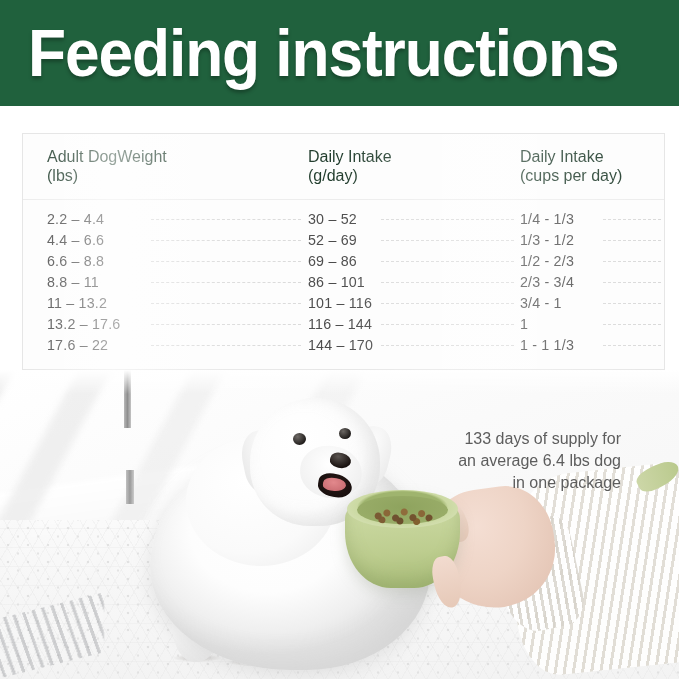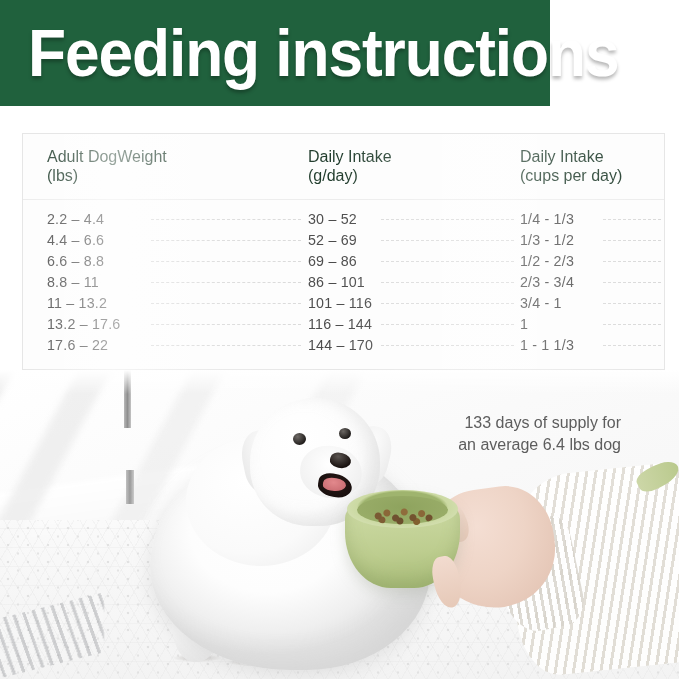--- a/index.html
+++ b/index.html
@@ -5,21 +5,21 @@
   html,body{margin:0;padding:0;}
   body{
     width:679px;height:679px;overflow:hidden;background:#ffffff;
     font-family:"Liberation Sans","DejaVu Sans",sans-serif;
     -webkit-font-smoothing:antialiased;
   }
   .page{position:relative;width:679px;height:679px;overflow:hidden;background:#fff;}
 
   
   .banner{
-    position:absolute;left:0;top:0;width:550px;height:106px;
+    position:absolute;left:0;top:0;width:679px;height:106px;
     background:#20613d;
   }
   .banner-title{
     position:absolute;left:28px;top:16px;
     font-size:67px;line-height:74px;font-weight:bold;
     color:#ffffff;letter-spacing:-1.2px;
     transform:scaleX(.93);transform-origin:left center;
     text-shadow:0 3px 4px rgba(0,0,0,.28);
     white-space:nowrap;
   }
@@ -278,21 +278,21 @@
     background:linear-gradient(100deg,#cdd7a8,#b9c98c);
     border-radius:40% 60% 55% 45%;transform:rotate(-28deg);
   }
   .photo-fade-top{
     position:absolute;left:0;top:0;width:679px;height:24px;
     background:linear-gradient(180deg,#ffffff 0%,rgba(255,255,255,0) 100%);
   }
 
   
   .supply{
-    position:absolute;right:58px;top:412px;width:240px;
+    position:absolute;right:58px;top:428px;width:240px;
     text-align:right;
     font-size:16px;line-height:22px;color:#5d5d5d;
   }
   .supply div{white-space:nowrap;}
 </style>
 </head>
 <body>
 
 <div class="page">
 
@@ -410,15 +410,16 @@
     <div class="bowl-inner"></div>
     <div class="kibble"></div>
     <div class="finger f1"></div>
 
     <div class="photo-fade-top"></div>
   </div>
 
   <div class="supply">
     <div>133 days of supply for</div>
     <div>an average 6.4 lbs dog</div>
+    <div>in one package</div>
   </div>
 
 </div>
 
 </body></html>

